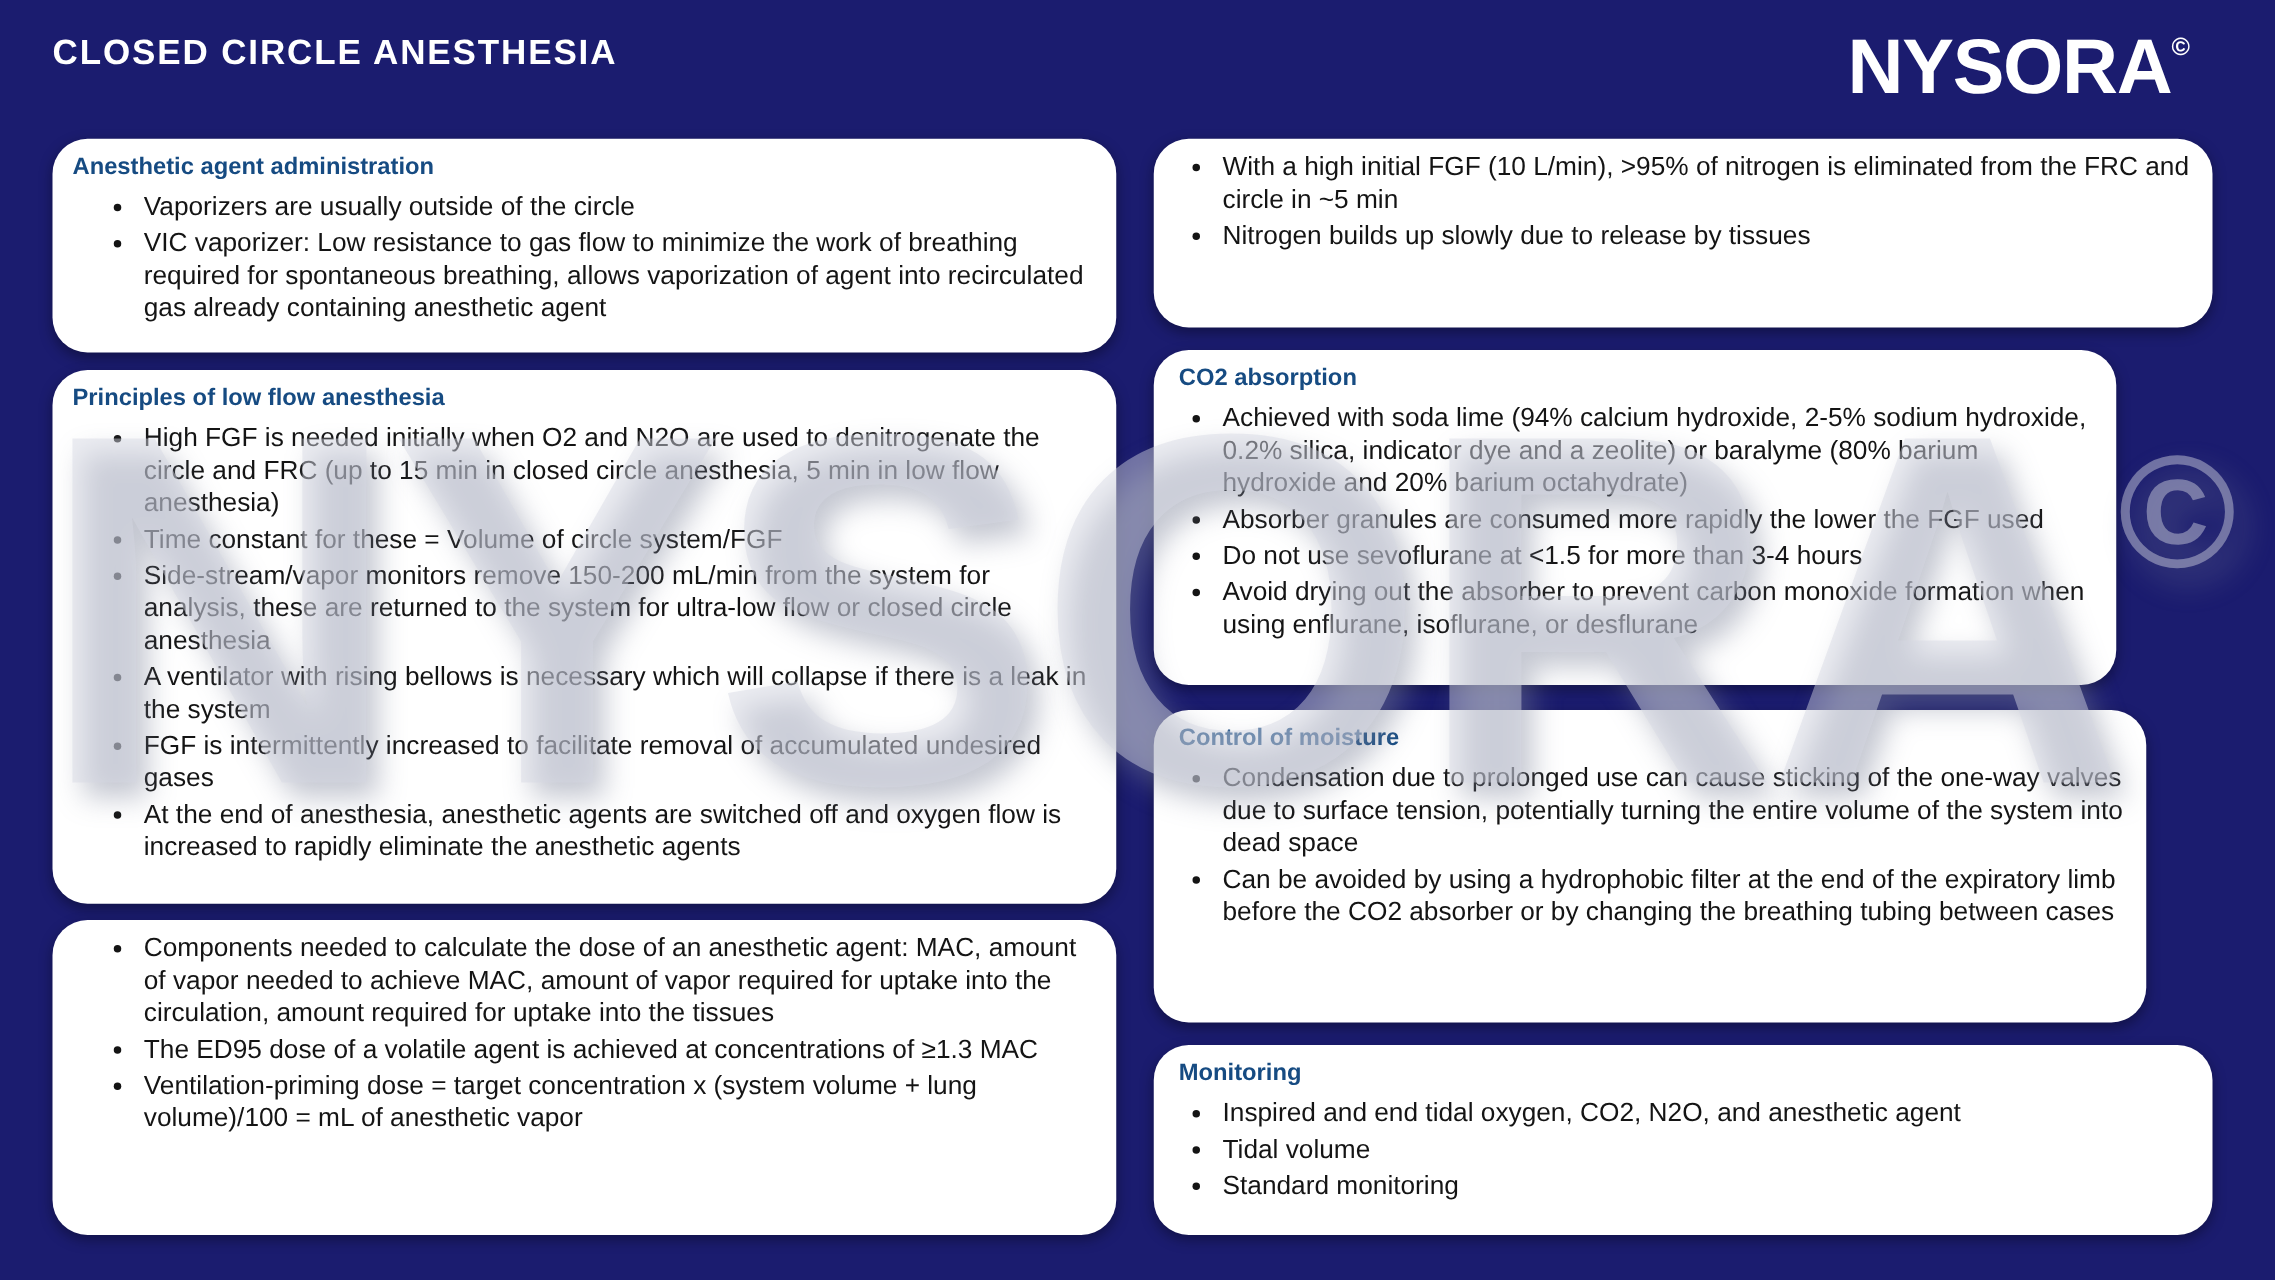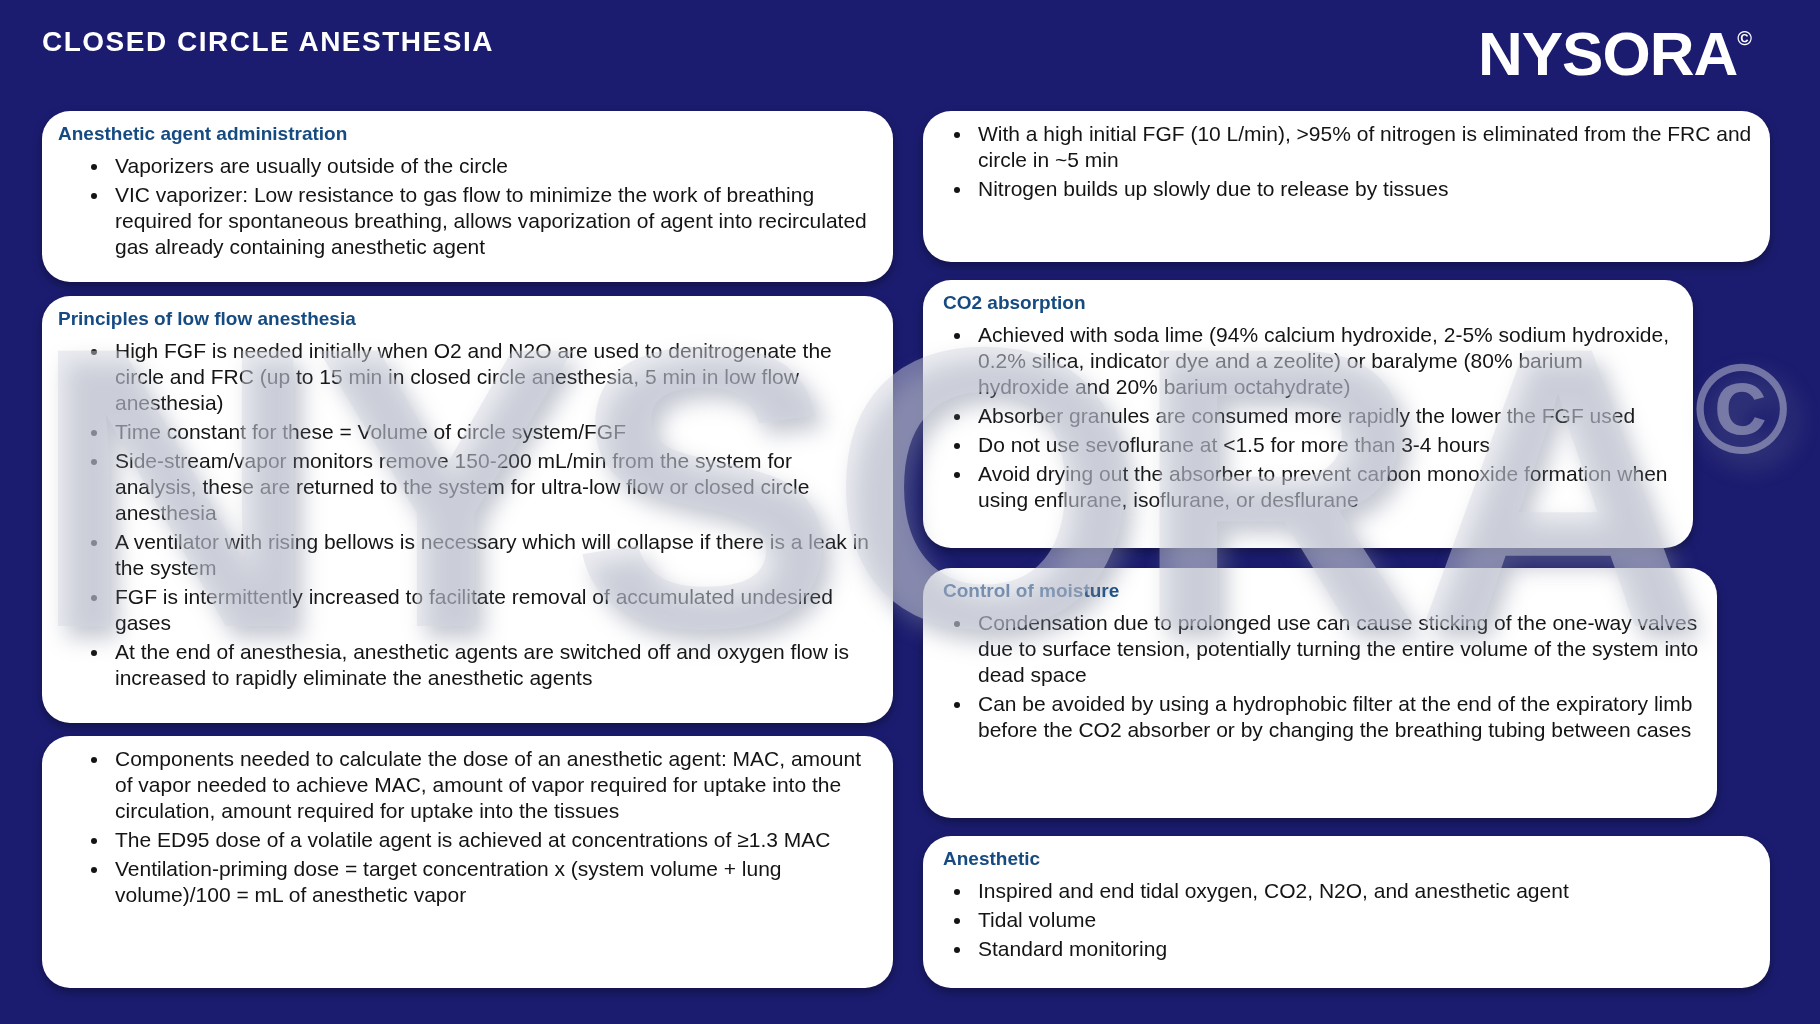--- a/index.html
+++ b/index.html
@@ -140,21 +140,21 @@
 
   <section class="card" id="card-r3">
     <h2>Control of moisture</h2>
     <ul>
       <li>Condensation due to prolonged use can cause sticking of the one-way valves due to surface tension, potentially turning the entire volume of the system into dead space</li>
       <li>Can be avoided by using a hydrophobic filter at the end of the expiratory limb before the CO2 absorber or by changing the breathing tubing between cases</li>
     </ul>
   </section>
 
   <section class="card" id="card-r4">
-    <h2>Anesthetic</h2>
+    <h2>Monitoring</h2>
     <ul>
       <li>Inspired and end tidal oxygen, CO2, N2O, and anesthetic agent</li>
       <li>Tidal volume</li>
       <li>Standard monitoring</li>
     </ul>
   </section>
 
 </div>
 
 </body></html>

